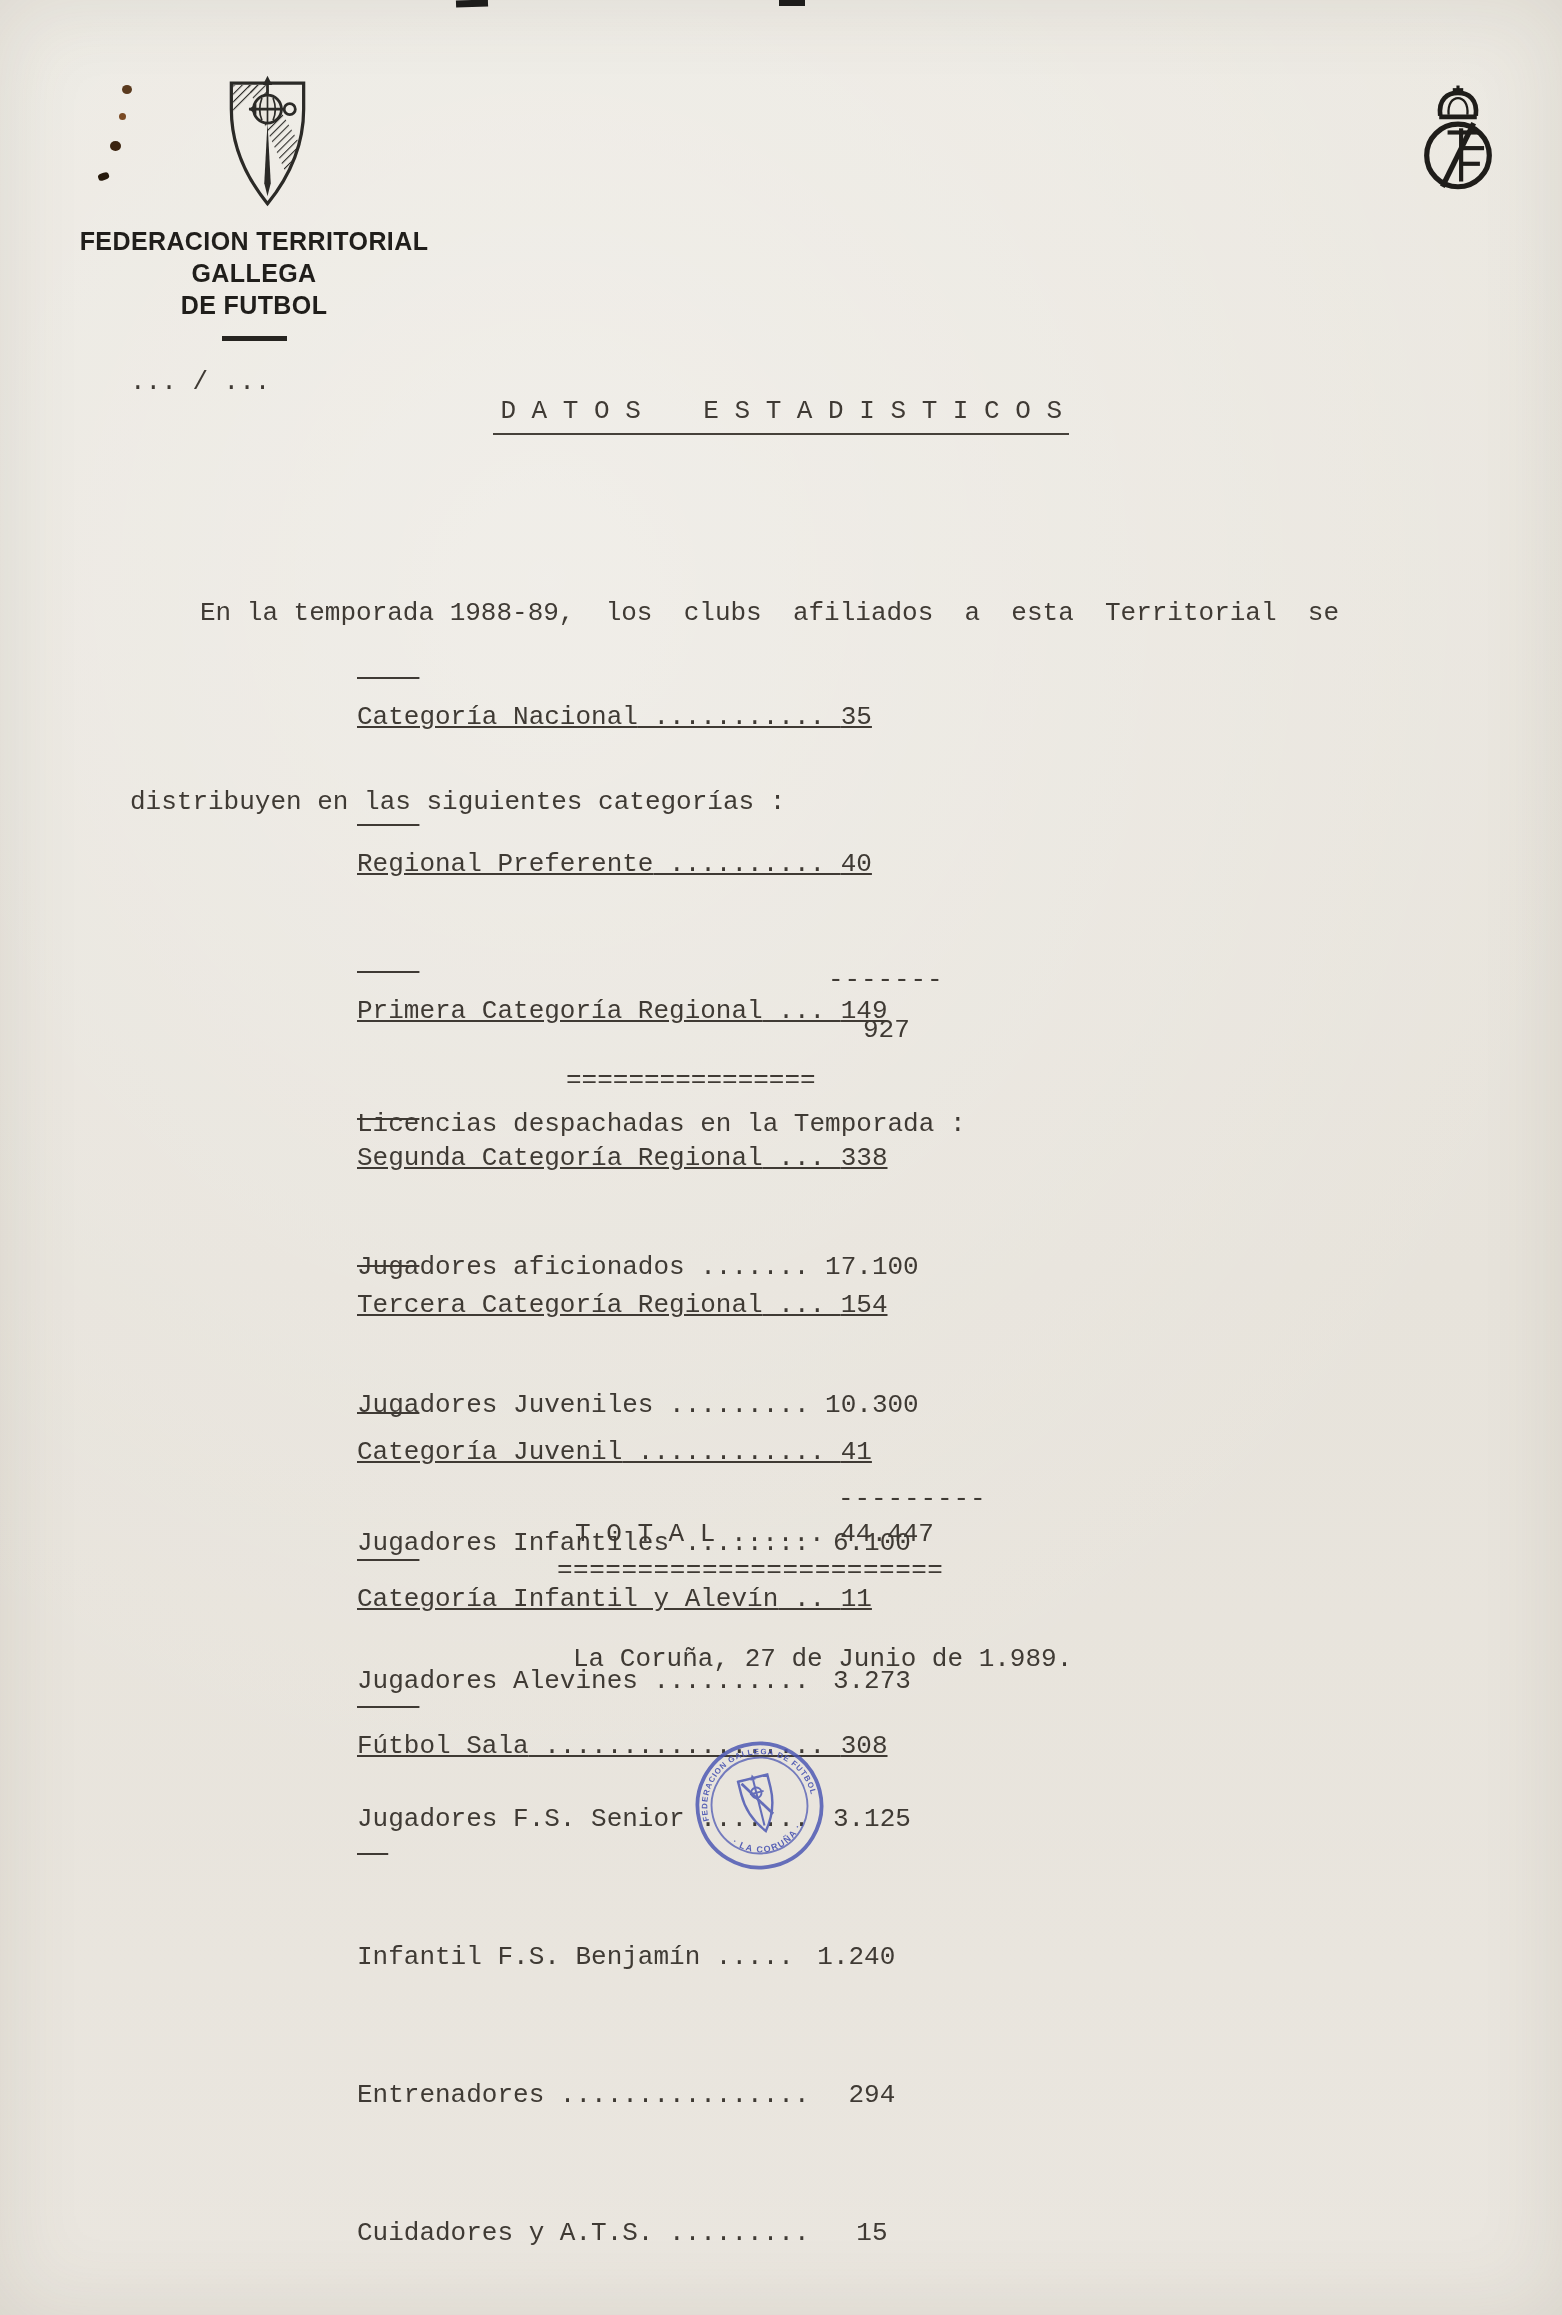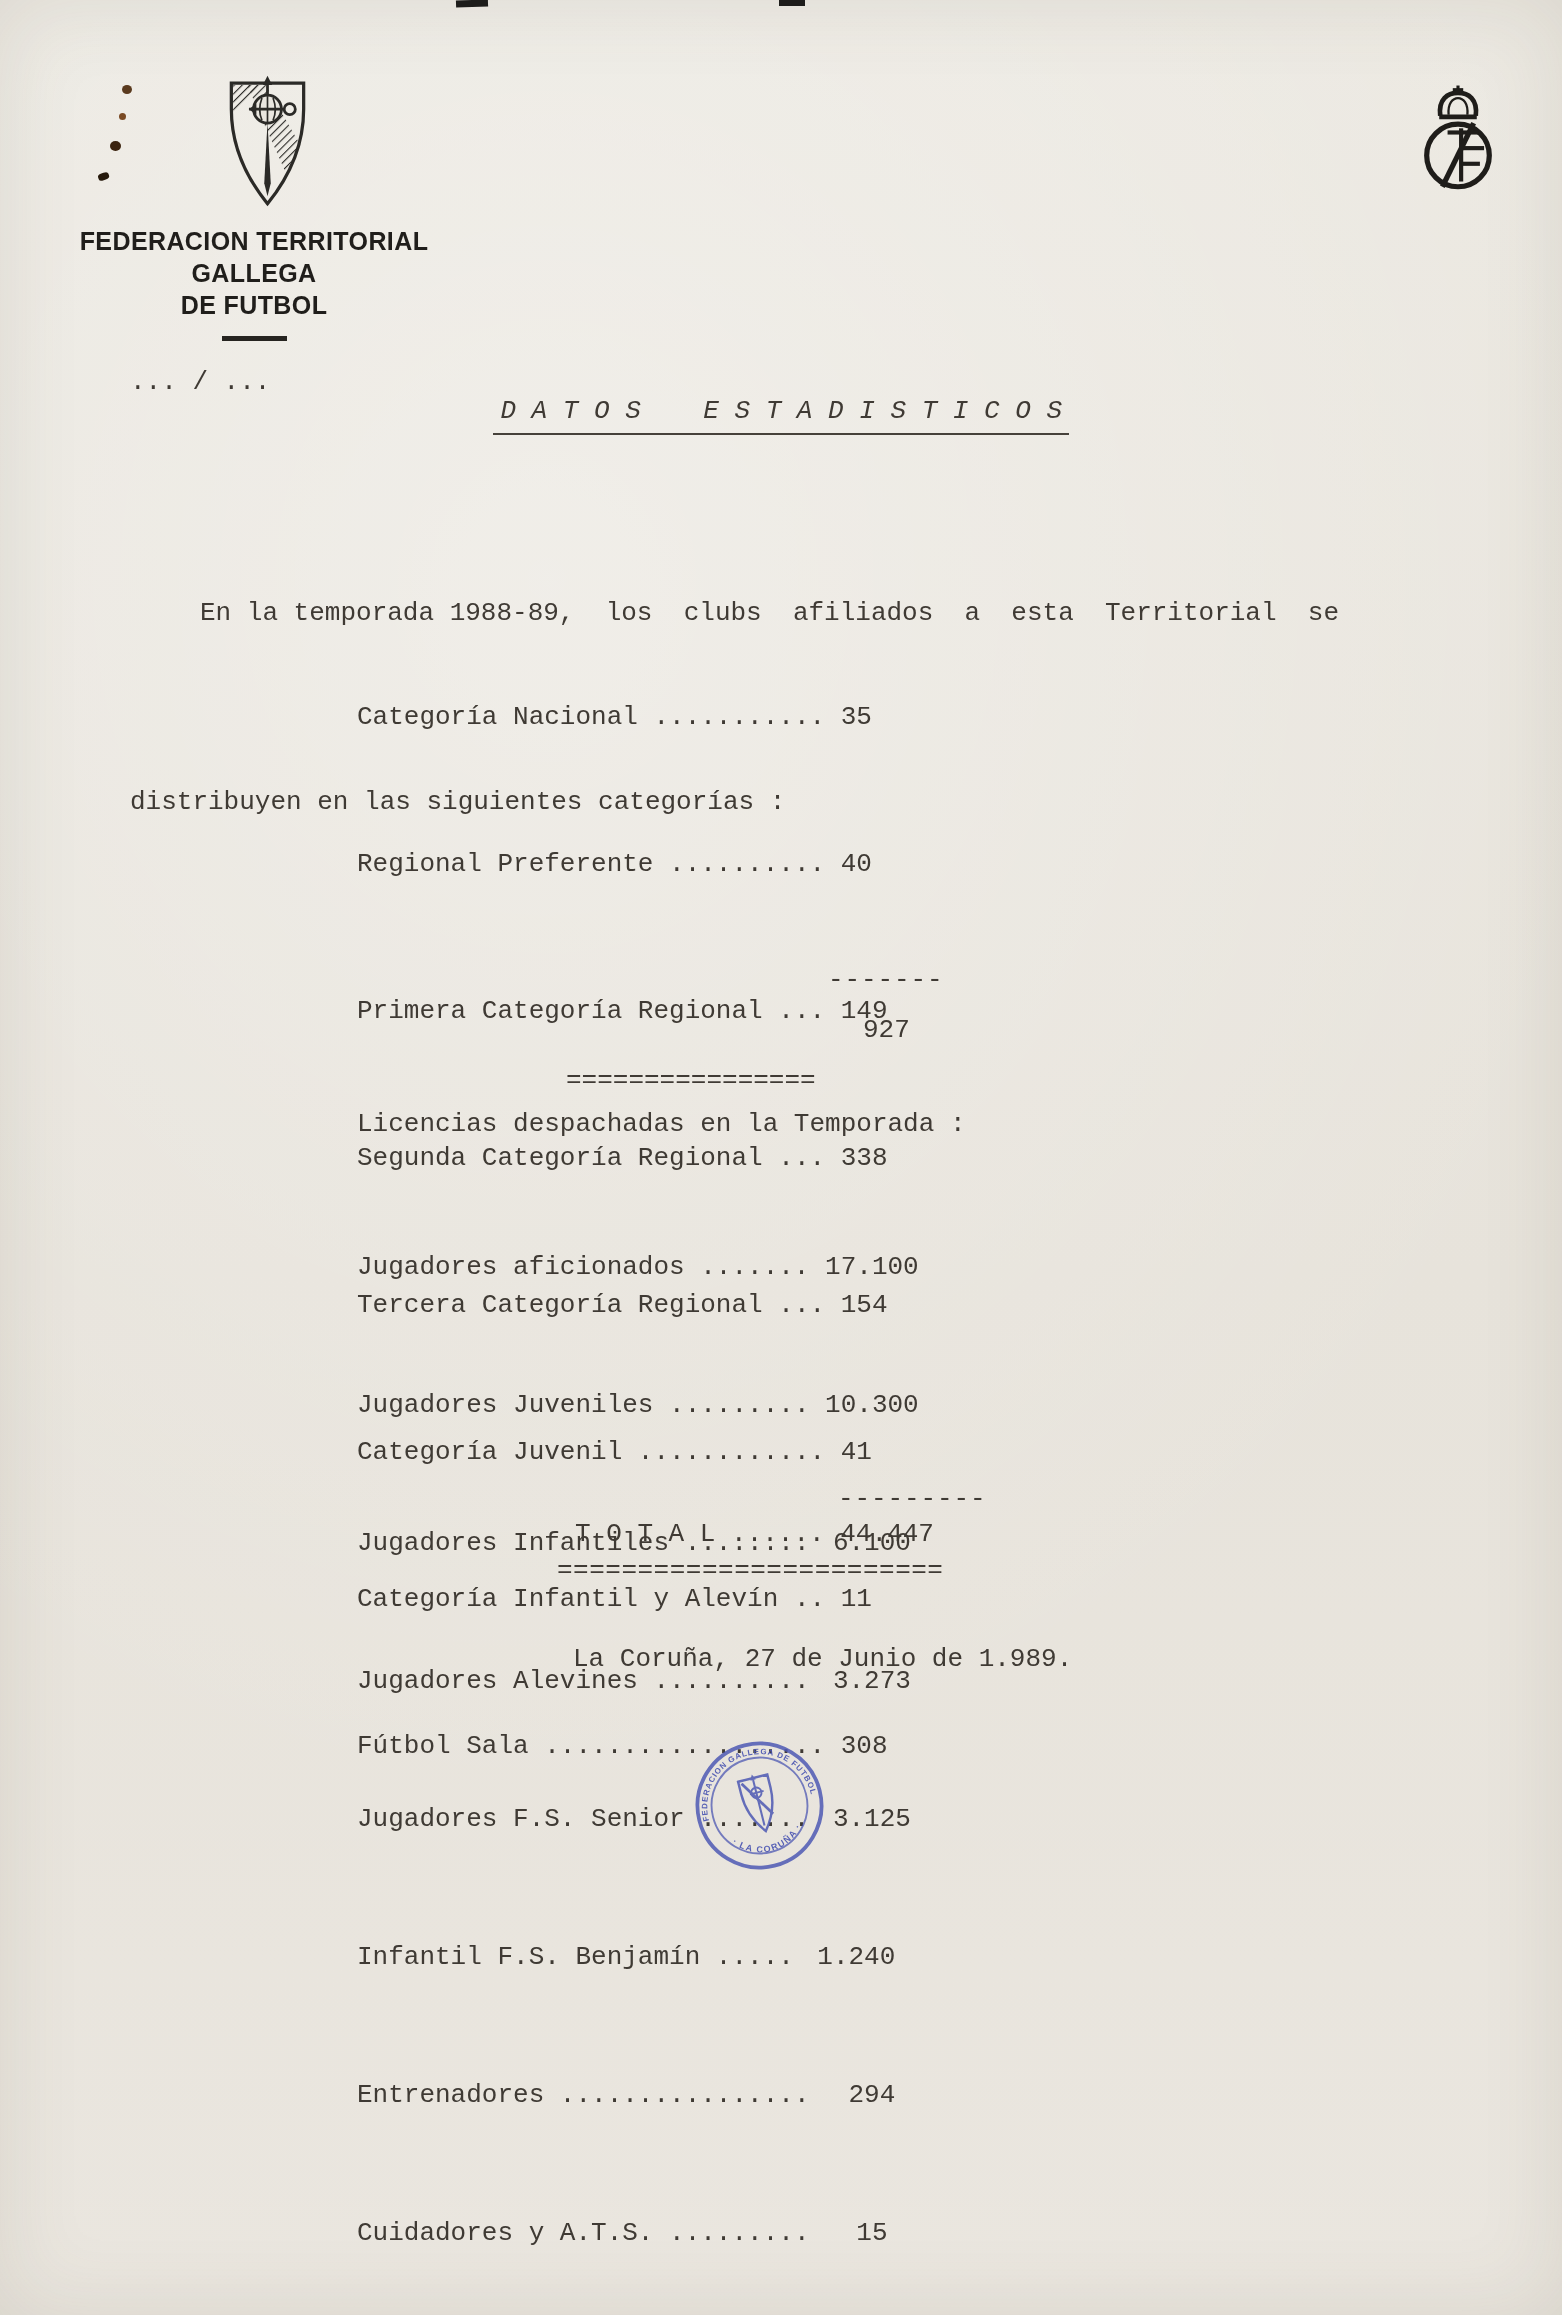--- a/index.html
+++ b/index.html
@@ -32,27 +32,26 @@
   
   .stain{position:absolute;border-radius:50%;}
   .mark{position:absolute;background:#1d1d1b;}
 
   
   .doc-title{
     position:absolute;left:493px;top:396px;
     font-size:26px;white-space:pre;
     padding:0 7.4px 6.5px 7.4px;
     border-bottom:2.8px solid #46413a;
-    font-style:italic;
   }
 
   .intro{position:absolute;left:130px;top:456px;line-height:63px;}
   .intro .indent{padding-left:70px;}
 
-  .cat-list{position:absolute;left:357px;top:595px;line-height:49px;}
+  .cat-list{position:absolute;left:357px;top:595px;line-height:49px;text-decoration:underline;}
   .lic-list{position:absolute;left:357px;top:1152px;line-height:46px;}
   .lic-list .val{display:inline-block;width:6ch;text-align:center;}
 
   .lic-heading{position:absolute;left:357px;top:1109px;text-align:center;}
 
   .rule-dash{letter-spacing:0.9px;}
   .total-row{position:absolute;left:575px;top:1519px;}
   .total-eq{position:absolute;left:557px;top:1555px;letter-spacing:0.5px;}
   .dateline{position:absolute;left:573px;top:1644px;}
 

